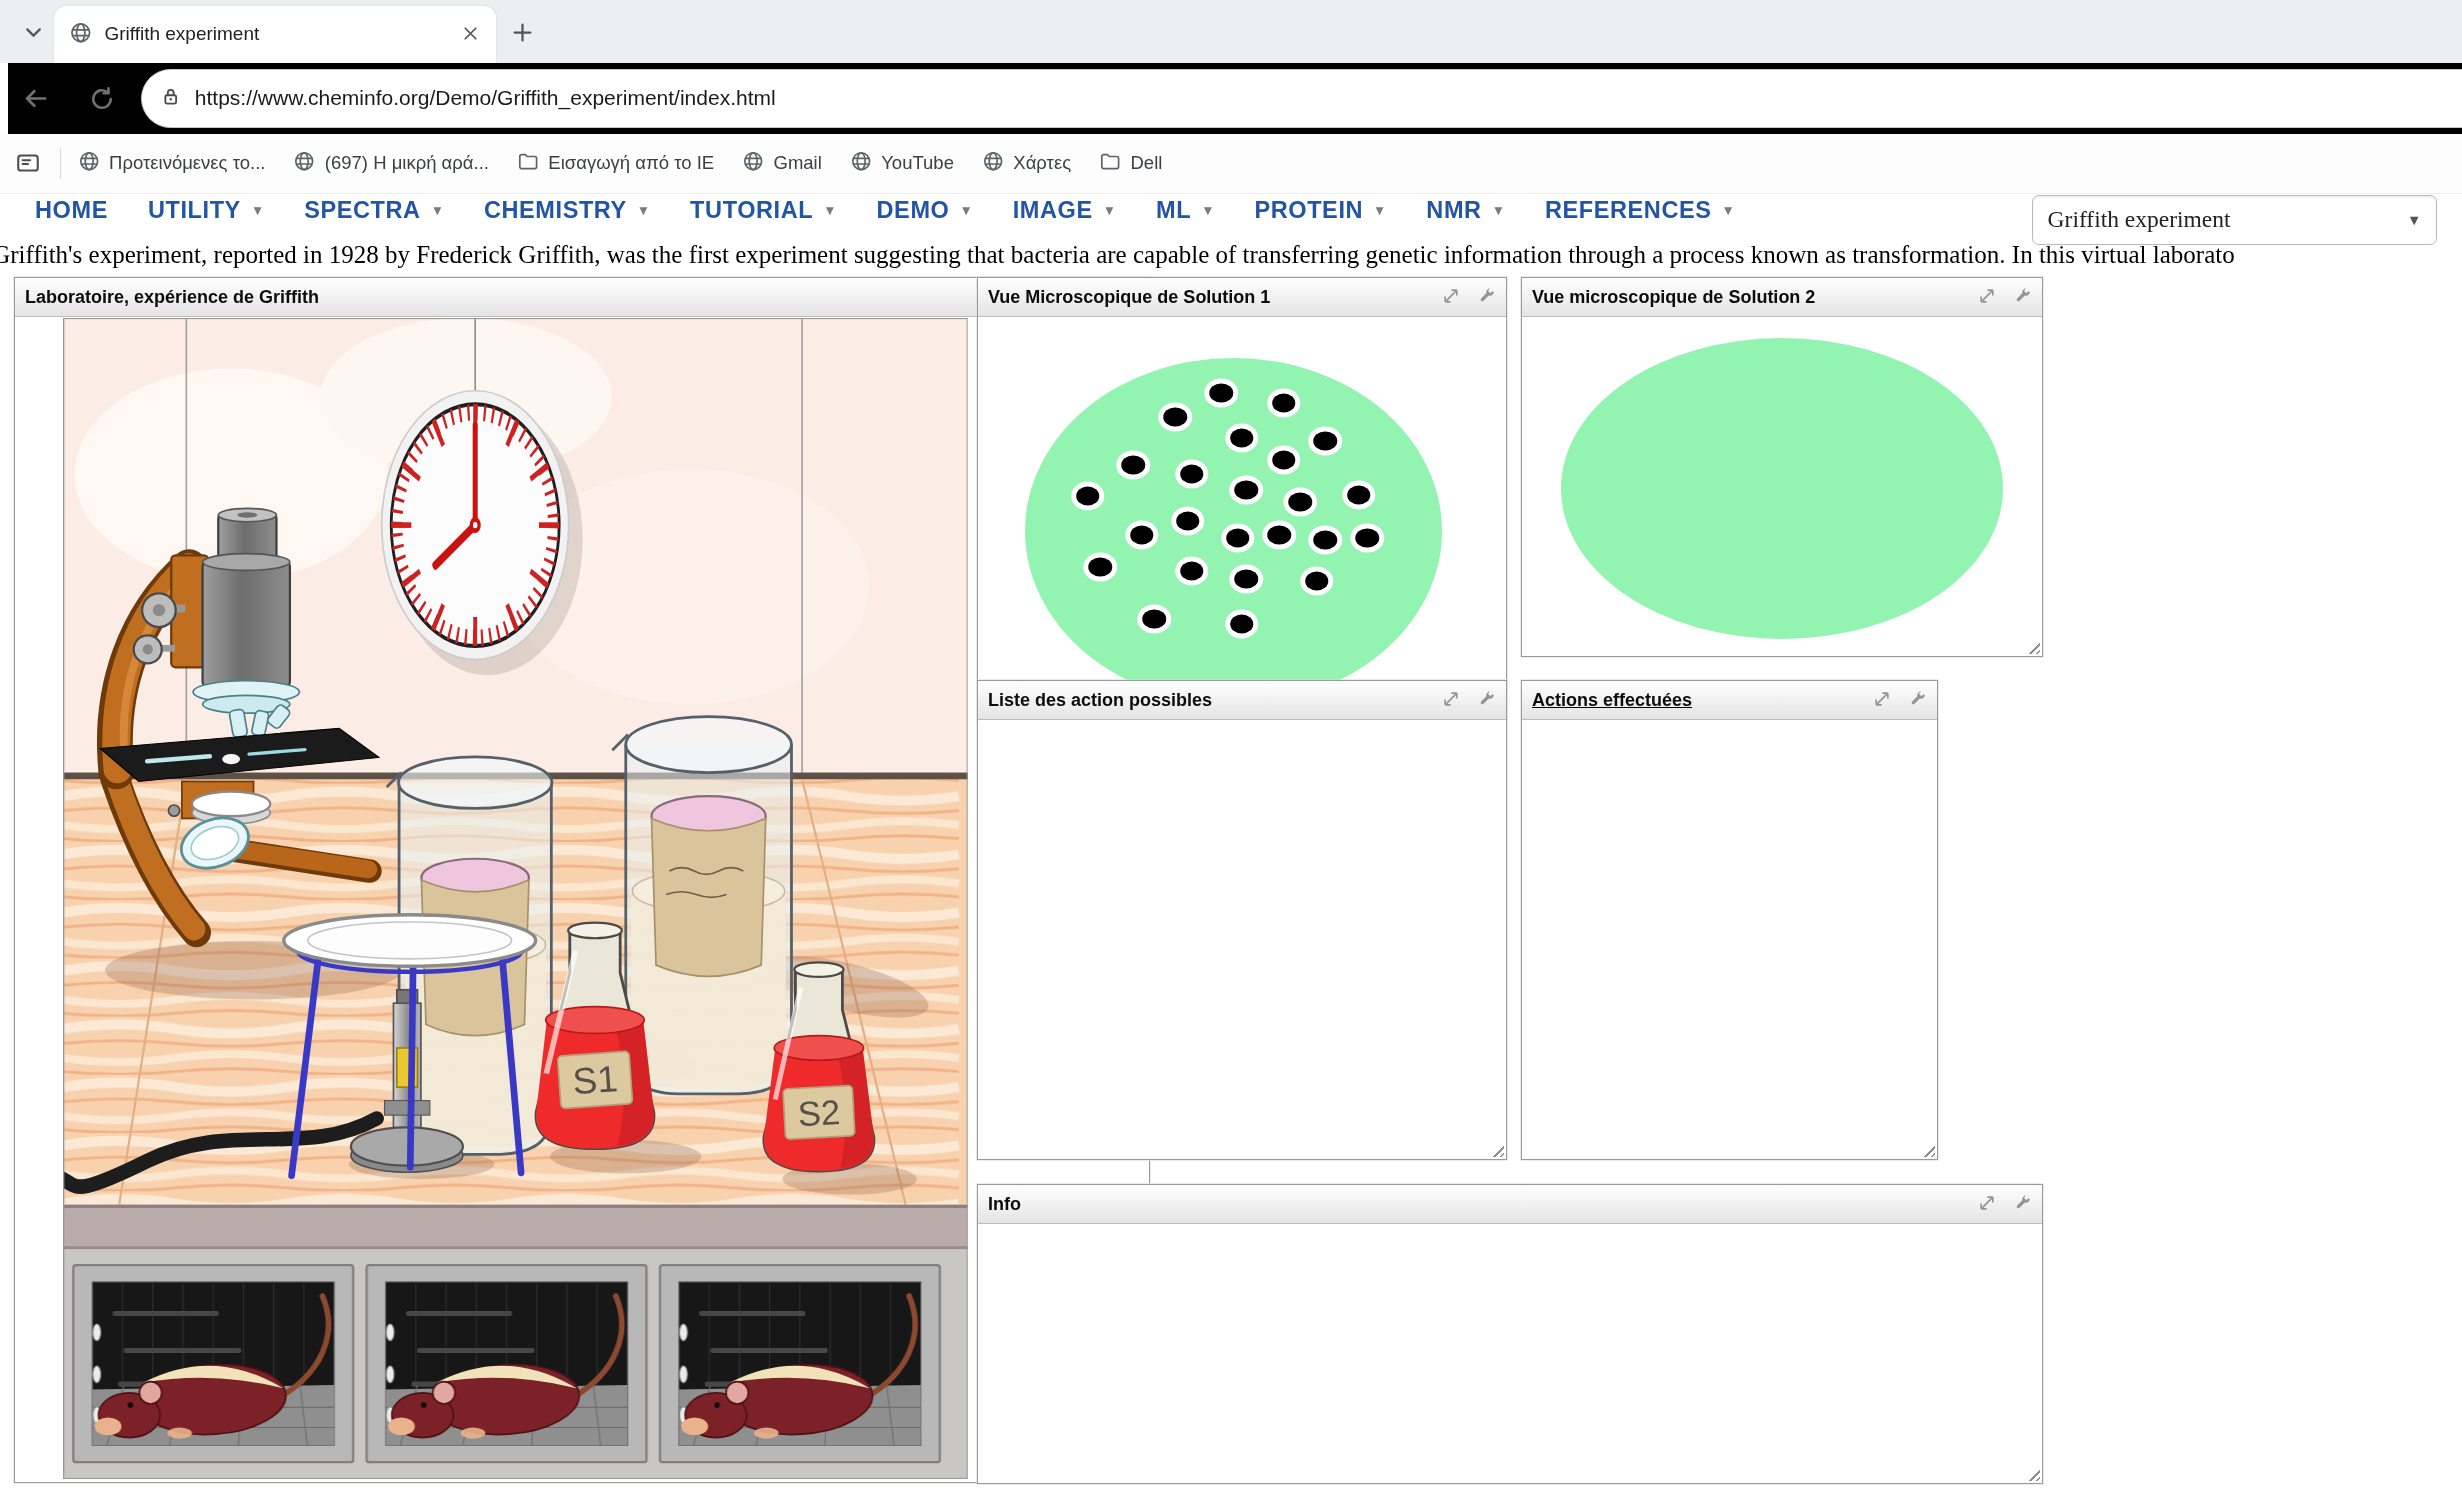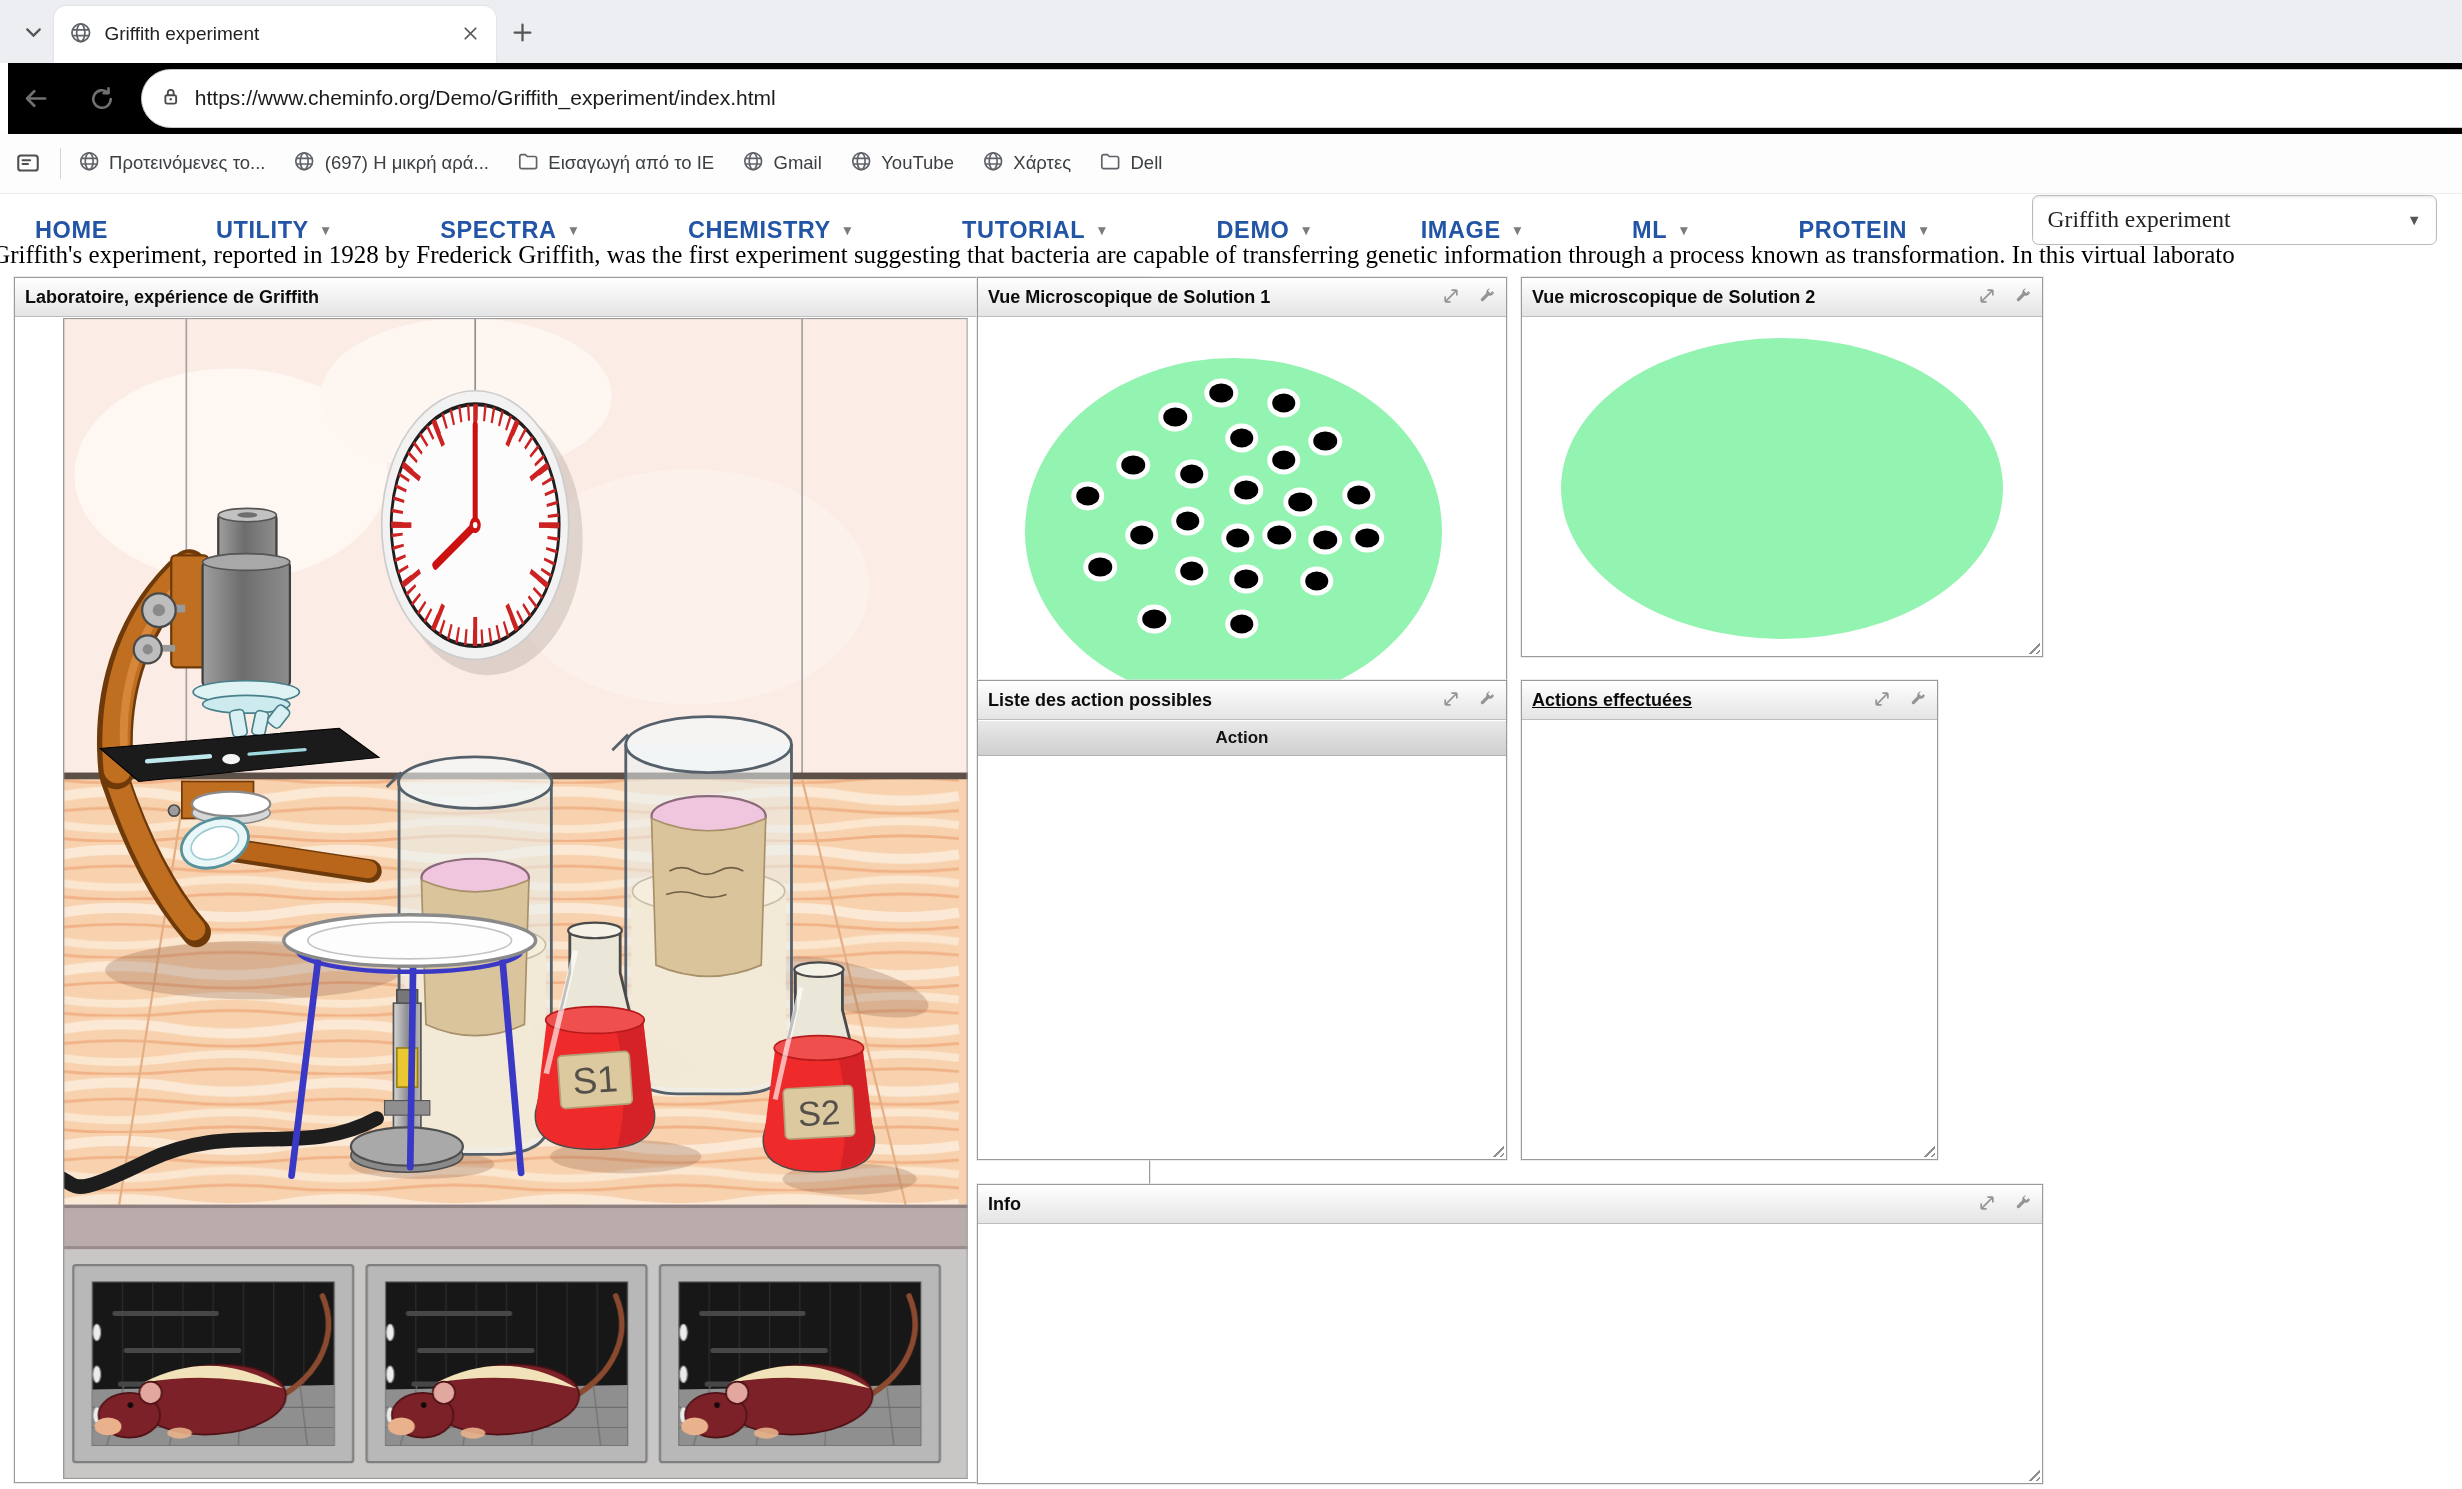--- a/index.html
+++ b/index.html
@@ -28,21 +28,21 @@
   .bookmarksbar { position:absolute; left:0; top:134px; width:2462px; height:60px; background:#fdfdfd;
     border-bottom:1.1px solid #ececec; display:flex; align-items:center; }
   .bm-panel-icon { margin-left:14.6px; color:#4e4e4e; }
   .bm-sep { width:1.1px; height:31px; background:#d6d6d6; margin:0 17px 0 19px; }
   .bm-items { display:flex; align-items:center; gap:28px; }
   .bm-item { display:flex; align-items:center; gap:9px; color:#3c4043; font-size:18.5px; white-space:nowrap; }
   .bm-item svg { color:#5f6368; }
 
   
   .sitenav { position:absolute; left:0; top:197px; width:2462px; height:47px; background:#fff; }
-  .sitenav-items { position:absolute; left:35px; top:0; height:47px; display:flex; align-items:flex-end; gap:108px; }
+  .sitenav-items { position:absolute; left:35px; top:0; height:47px; display:flex; align-items:flex-start; gap:40px; }
   .nav-item { display:flex; align-items:center; white-space:nowrap; cursor:pointer; }
   .nav-label { font-size:23.5px; font-weight:bold; color:#2255a5; letter-spacing:0.6px; }
   .nav-caret { font-size:13.4px; color:#7b7b7b; margin-left:10px; }
   .page-select { position:absolute; left:2032px; top:-2.2px; width:405px; height:50px; background:#fff;
     border:1.7px solid #b9b9b9; border-radius:6.7px; display:flex; align-items:center; padding:0 14.6px;
     box-shadow:inset 0 1.7px 2.2px rgba(0,0,0,.07); }
   .page-select-value { font-family:"Liberation Serif", serif; font-size:23.5px; color:#222; flex:1; }
   .page-select-caret { font-size:14.6px; color:#555; }
 
   .intro { position:absolute; left:-7.8px; top:241px; width:2486px; height:35px; overflow:hidden;
@@ -560,21 +560,20 @@
     <span class="panel-icons">
       <span><svg width="20" height="20" viewBox="0 0 24 24">
             <path d="M5 19L19 5M19 5h-6.5M19 5v6.5M5 19h6.5M5 19v-6.5" fill="none" stroke="currentColor" stroke-width="2"></path>
           </svg></span>
       <span><svg width="19" height="19" viewBox="0 0 24 24">
             <path d="M21.2 6.2a4.8 4.8 0 0 1-6.3 4.6L8.3 17.4a2.1 2.1 0 1 1-3-3l6.5-6.5A4.8 4.8 0 0 1 16.5 2l-2.7 2.7 3.2 3.2 2.7-2.7c.3.3.5.6.5 1z" fill="currentColor"></path>
           </svg></span>
     </span>
   </div>
   <div class="panel-body">
-    <div class="action-head">Action</div>
     <div class="rh"></div>
   </div>
 </div>
 
 <div class="panel" style="left:1521px; top:680px; width:417px; height:480px;text-decoration:underline;">
   <div class="panel-header">
     <span class="panel-title">Actions effectuées</span>
     <span class="panel-icons">
       <span><svg width="20" height="20" viewBox="0 0 24 24">
             <path d="M5 19L19 5M19 5h-6.5M19 5v6.5M5 19h6.5M5 19v-6.5" fill="none" stroke="currentColor" stroke-width="2"></path>

